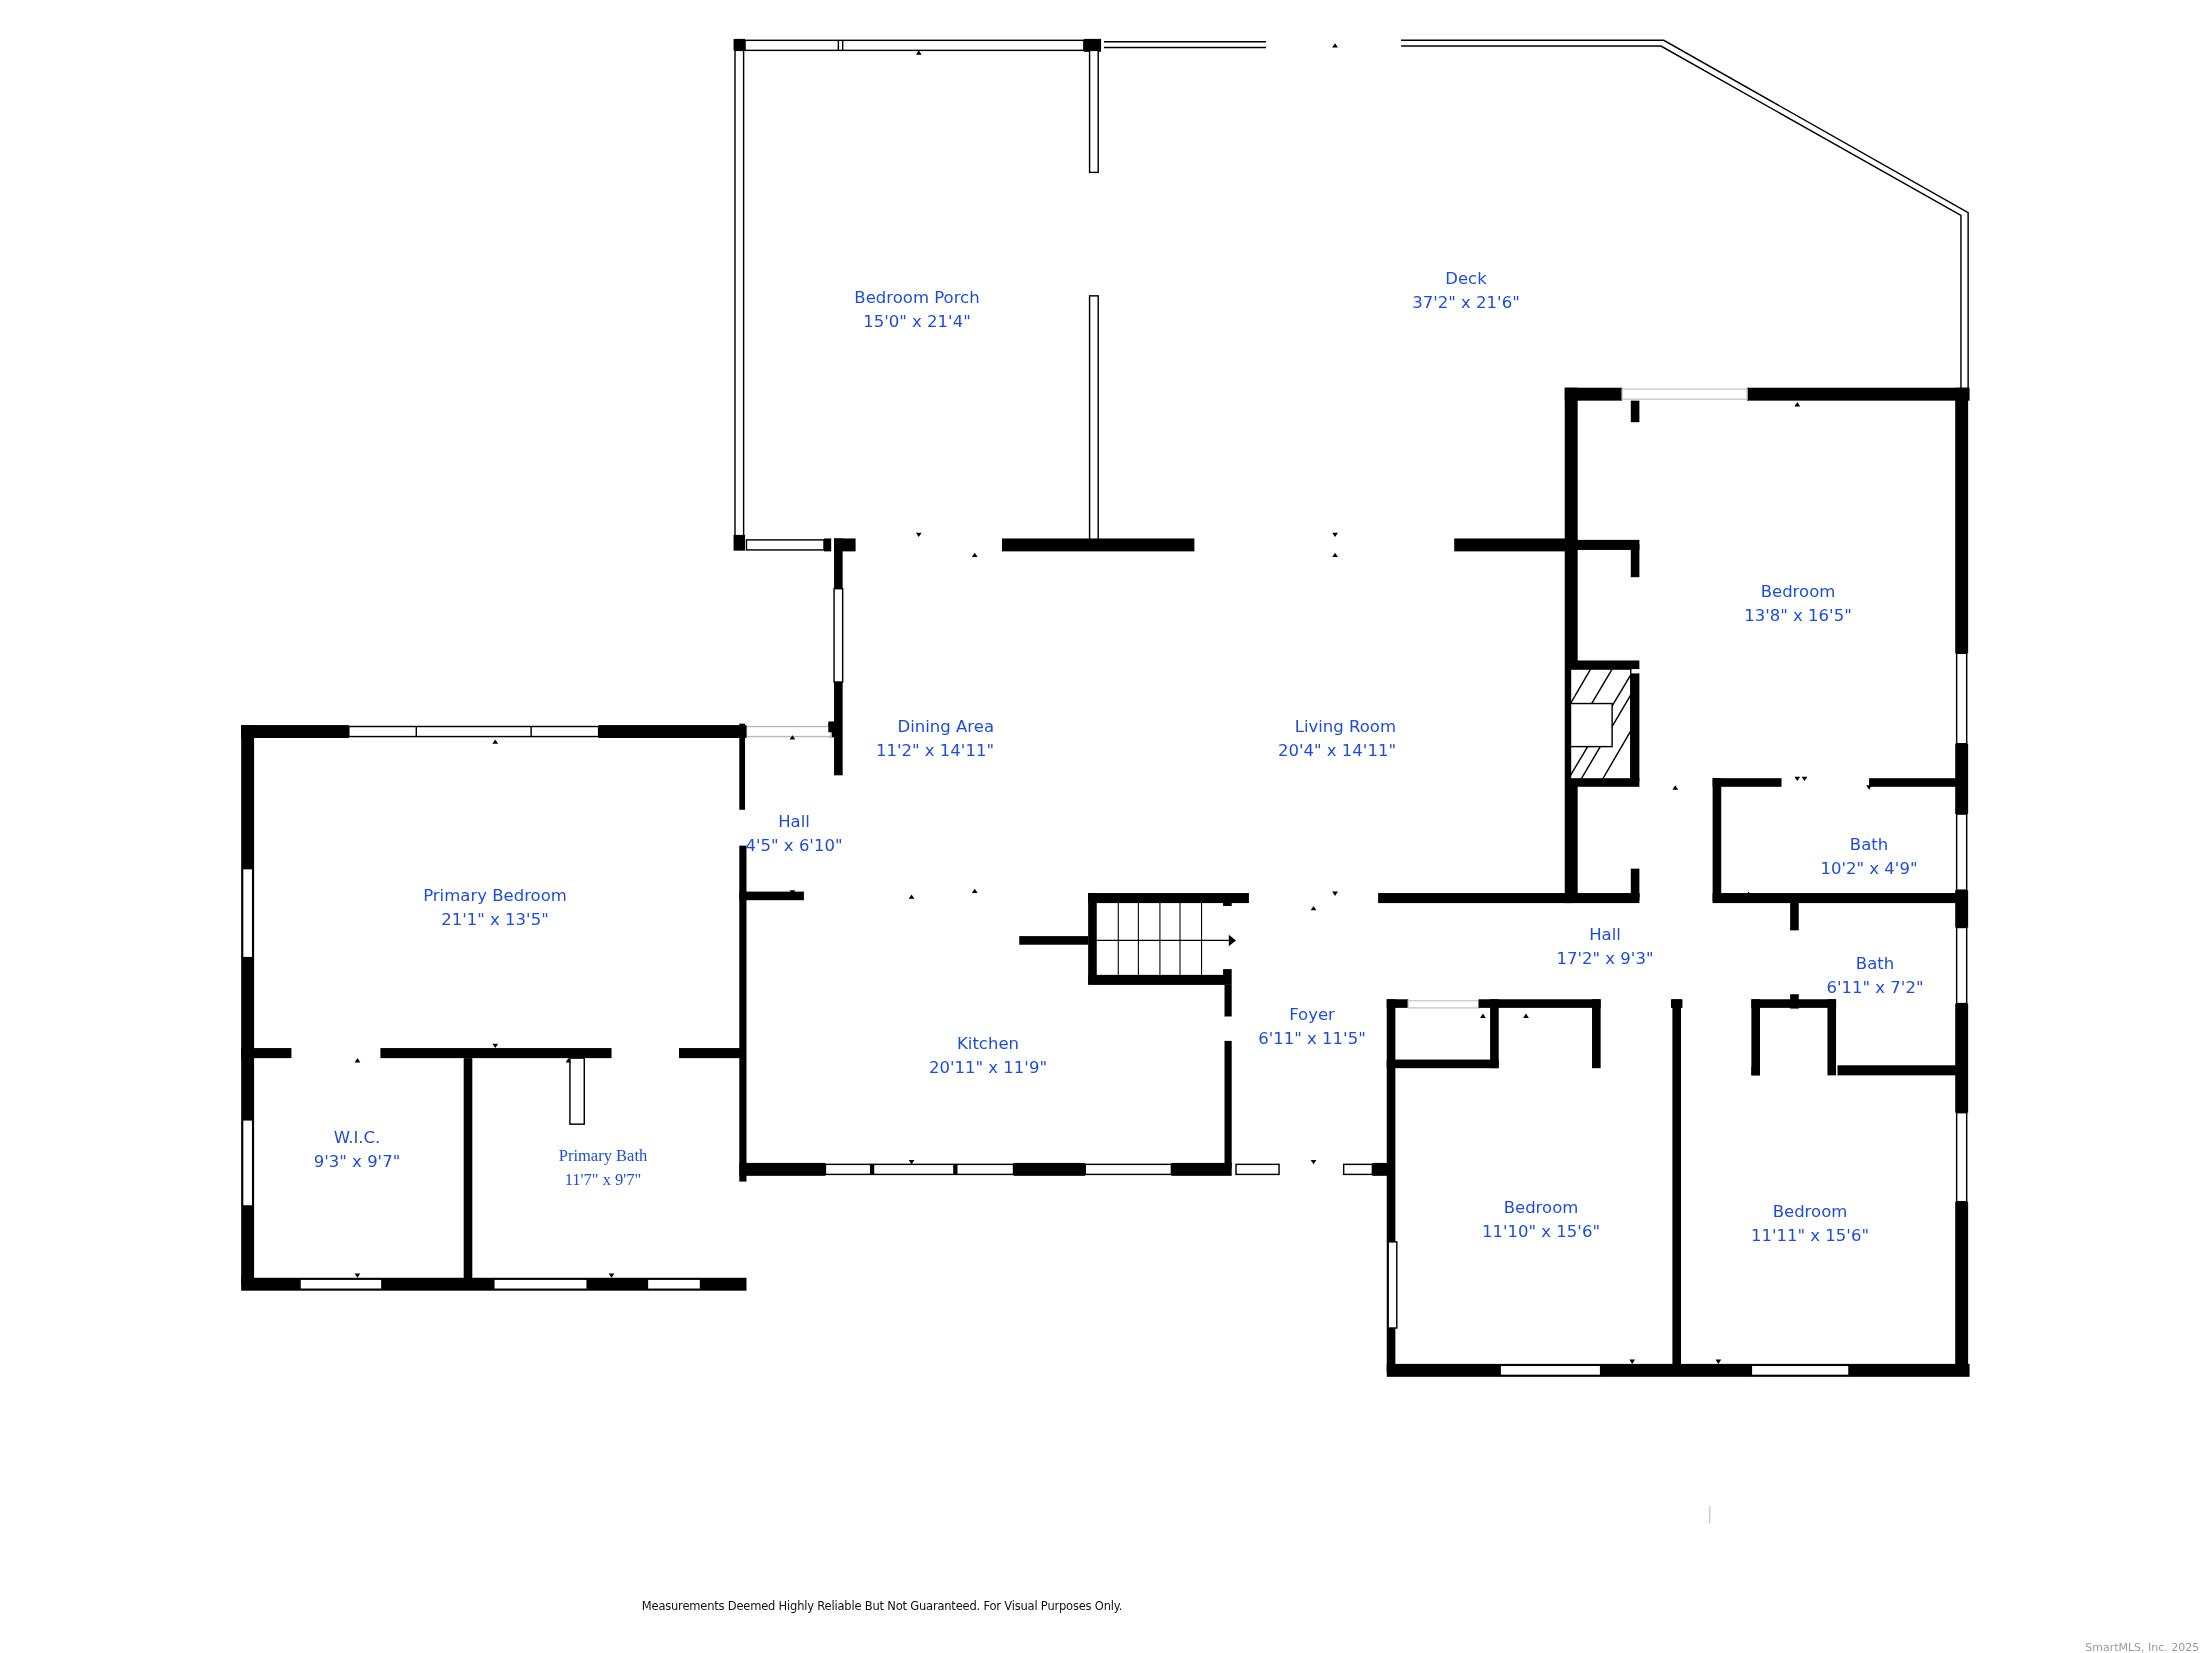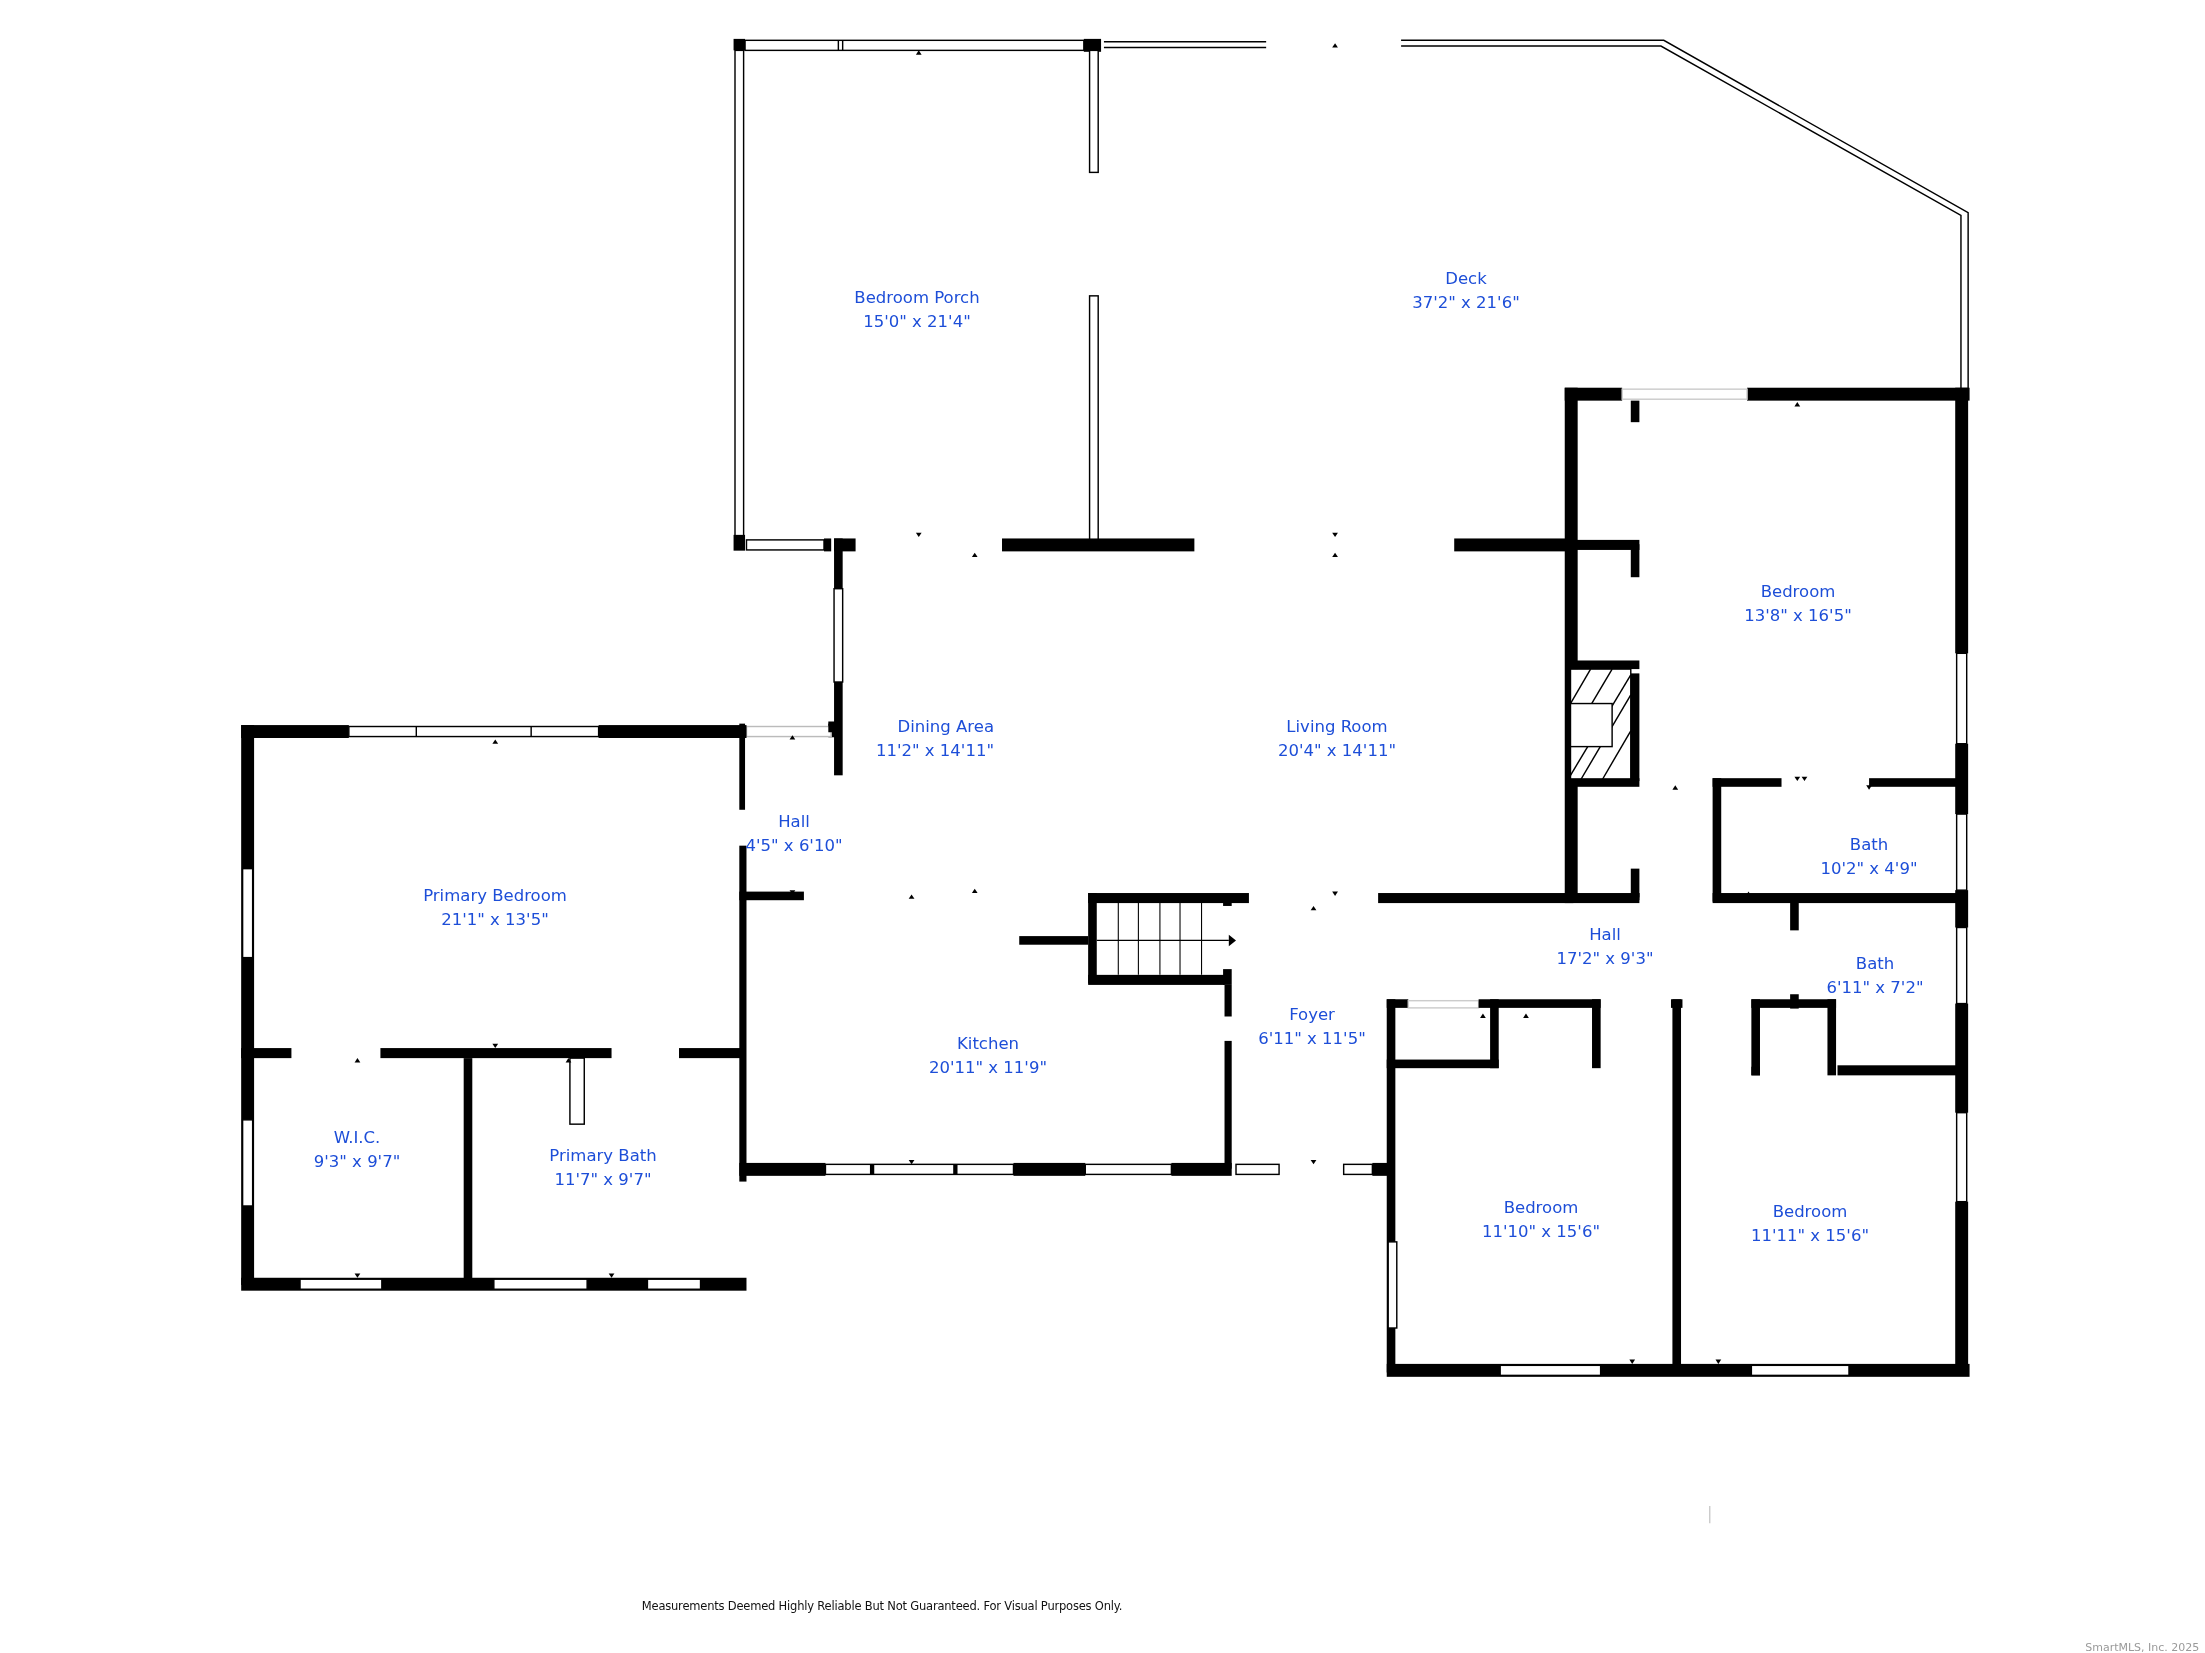--- a/index.html
+++ b/index.html
@@ -216,21 +216,21 @@
   <div>37'2" x 21'6"</div>
 </div>
 <div class="room-label" style="left:1798px; top:580px;">
   <div>Bedroom</div>
   <div>13'8" x 16'5"</div>
 </div>
 <div class="room-label" style="left:935px; top:715px;text-align:right;">
   <div>Dining Area</div>
   <div>11'2" x 14'11"</div>
 </div>
-<div class="room-label" style="left:1337px; top:715px;">
+<div class="room-label" style="left:1337px; top:715px;text-align:right;">
   <div>Living Room</div>
   <div>20'4" x 14'11"</div>
 </div>
 <div class="room-label" style="left:794px; top:810px;">
   <div>Hall</div>
   <div>4'5" x 6'10"</div>
 </div>
 <div class="room-label" style="left:495px; top:884px;">
   <div>Primary Bedroom</div>
   <div>21'1" x 13'5"</div>
@@ -252,21 +252,21 @@
   <div>20'11" x 11'9"</div>
 </div>
 <div class="room-label" style="left:1312px; top:1003px;">
   <div>Foyer</div>
   <div>6'11" x 11'5"</div>
 </div>
 <div class="room-label" style="left:357px; top:1126px;">
   <div>W.I.C.</div>
   <div>9'3" x 9'7"</div>
 </div>
-<div class="room-label" style="left:603px; top:1144px;">
+<div class="room-label" style="left:603px; top:1144px;font-family:Liberation Serif, serif;">
   <div>Primary Bath</div>
   <div>11'7" x 9'7"</div>
 </div>
 <div class="room-label" style="left:1541px; top:1196px;">
   <div>Bedroom</div>
   <div>11'10" x 15'6"</div>
 </div>
 <div class="room-label" style="left:1810px; top:1200px;">
   <div>Bedroom</div>
   <div>11'11" x 15'6"</div>

